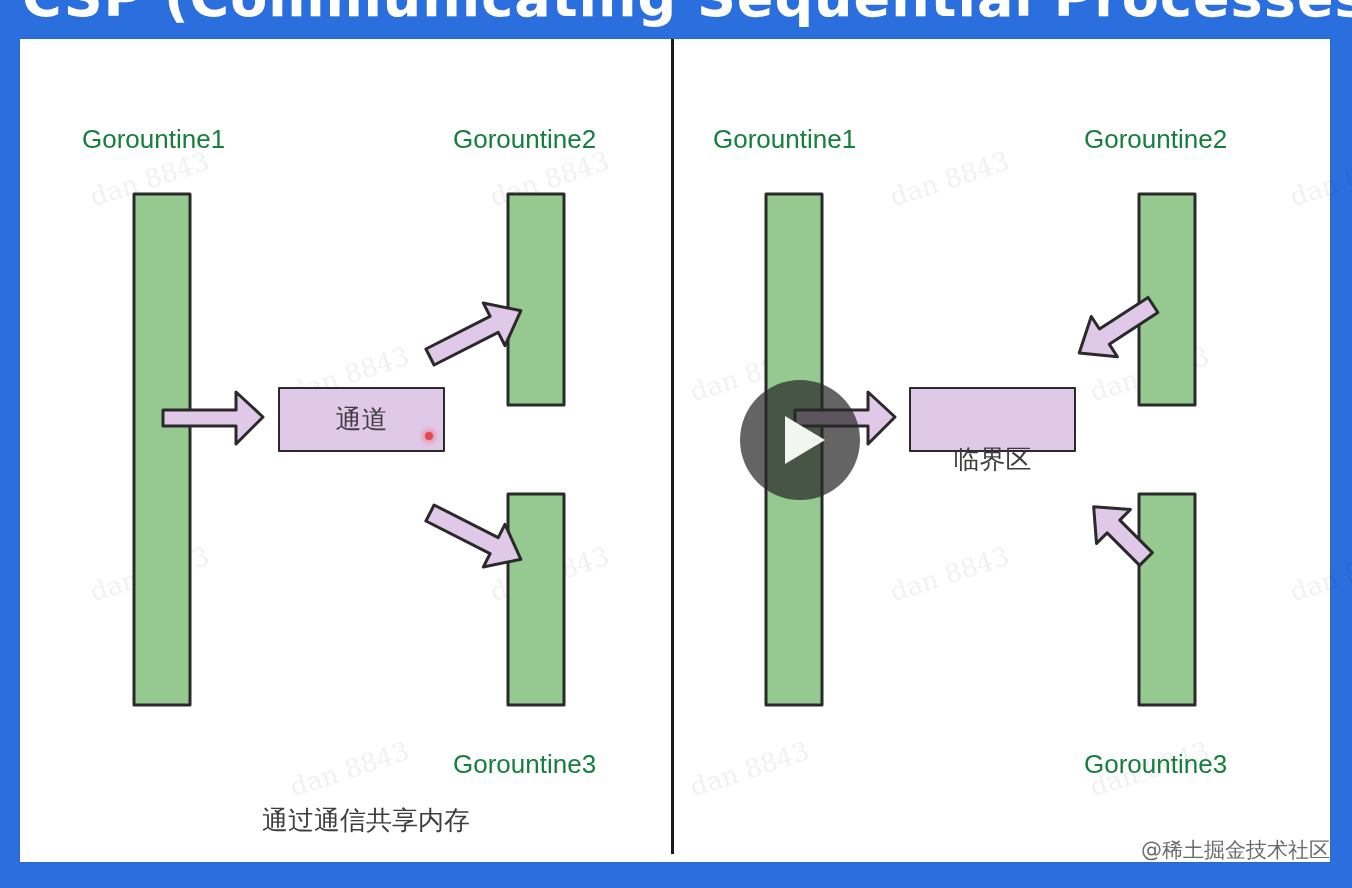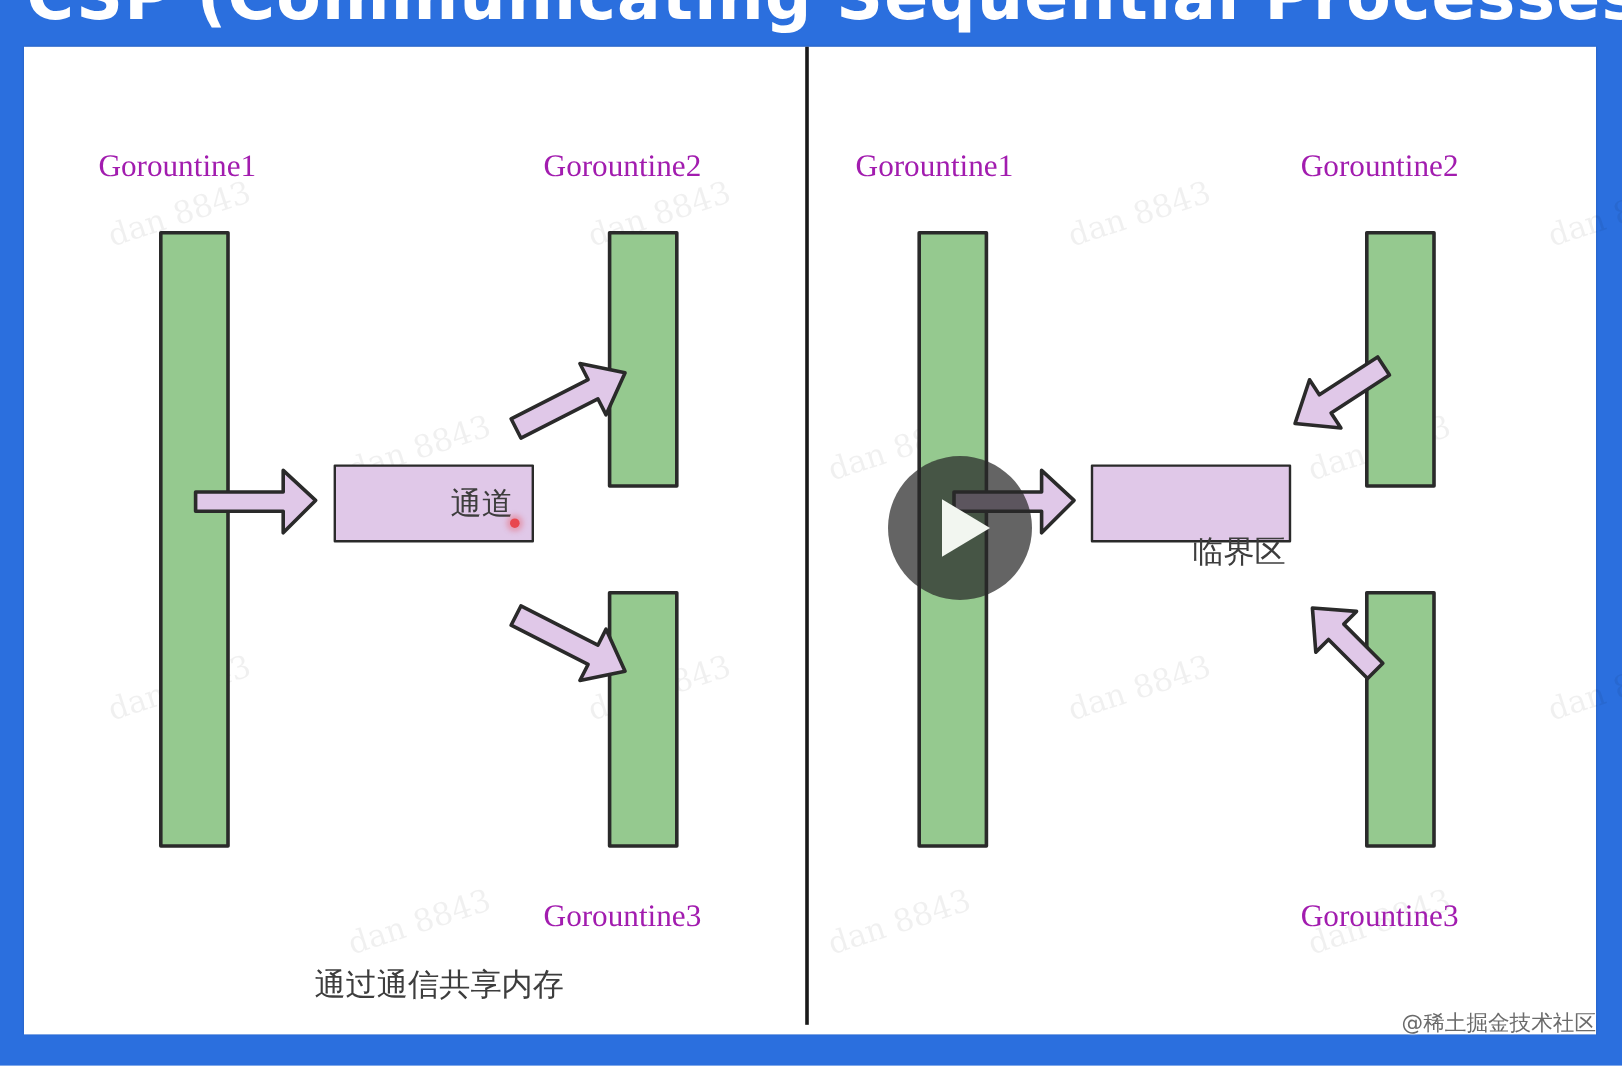--- a/index.html
+++ b/index.html
@@ -20,31 +20,31 @@
     width: 1310px; height: 823px;
     background: #ffffff;
     box-shadow: 0 0 2px rgba(0,0,0,0.2);
   }
   svg.diagram { position: absolute; left: 0; top: 0; }
   .divider {
     position: absolute; left: 651px; top: 0; width: 3px; height: 815px;
     background: #1a1a1a;
   }
   .label {
-    position: absolute; font-size: 26px; color: #a21caf;
-    font-family: Liberation Serif, serif; white-space: nowrap;
+    position: absolute; font-size: 26px; color: #15803d;
+    font-family: Liberation Sans, sans-serif; white-space: nowrap;
   }
   .caption {
     position: absolute; font-size: 26px; color: #3d3d3d;
     font-family: Liberation Mono, monospace; white-space: nowrap;
   }
   .box-label {
     position: absolute; font-size: 26px; color: #3d3d3d;
     font-family: "DejaVu Sans", sans-serif;
-    display: flex; align-items: center; justify-content: center; padding-left: 40px;
+    display: flex; align-items: center; justify-content: center;
   }
   .watermark {
     position: absolute; font-family: "DejaVu Serif", serif;
     font-size: 26px; color: rgba(0,0,0,0.06);
     transform: rotate(-18deg); white-space: nowrap;
   }
   .cursor-dot {
     position: absolute; width: 8px; height: 8px; border-radius: 50%;
     background: #e8474f; box-shadow: 0 0 4px 3px rgba(232,71,79,0.35);
   }
@@ -56,21 +56,21 @@
     cursor: pointer;
   }
   .play-triangle {
     width: 0; height: 0; margin-left: 10px;
     border-top: 24px solid transparent;
     border-bottom: 24px solid transparent;
     border-left: 40px solid #f2f6f0;
   }
   .credit {
     position: absolute; right: 0px; bottom: -2px;
-    font-size: 18px; color: #6b6b6b;
+    font-size: 21px; color: #6b6b6b;
     font-family: "DejaVu Sans", sans-serif;
     text-shadow: 0 0 2px #fff;
   }
 </style>
 </head>
 <body>
 
 <div class="title">CSP  (Communicating Sequential Processes)</div>
 
 <div class="panel">

